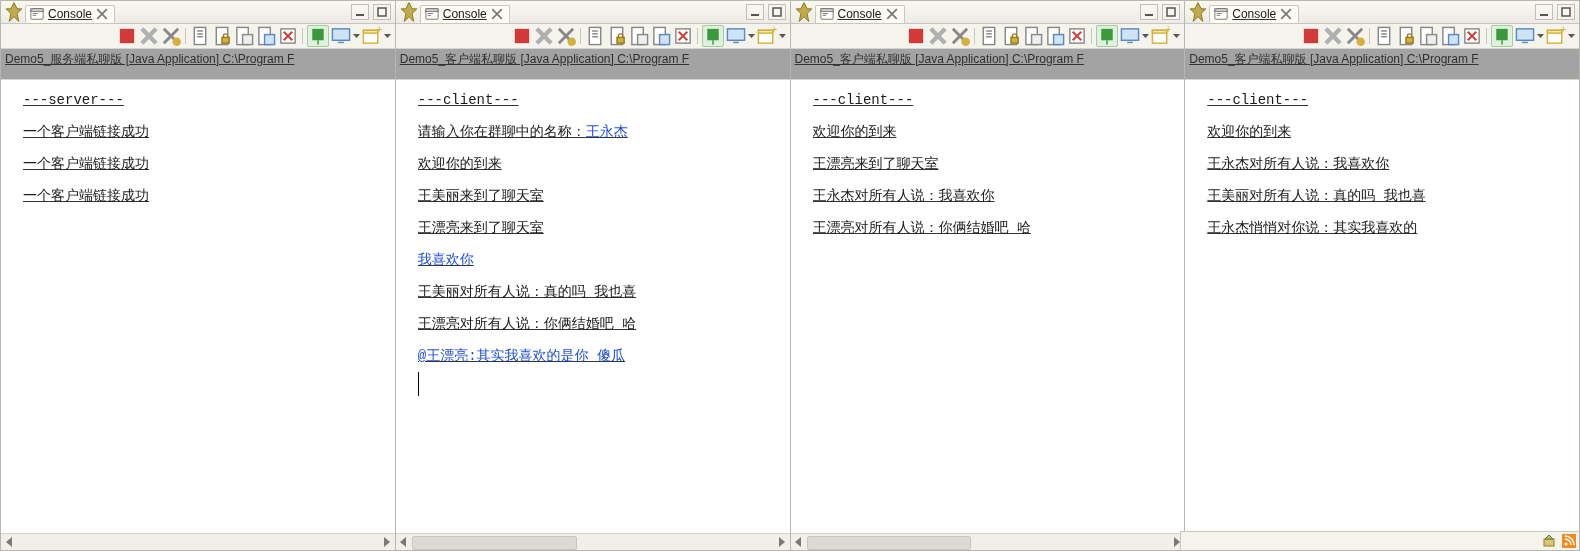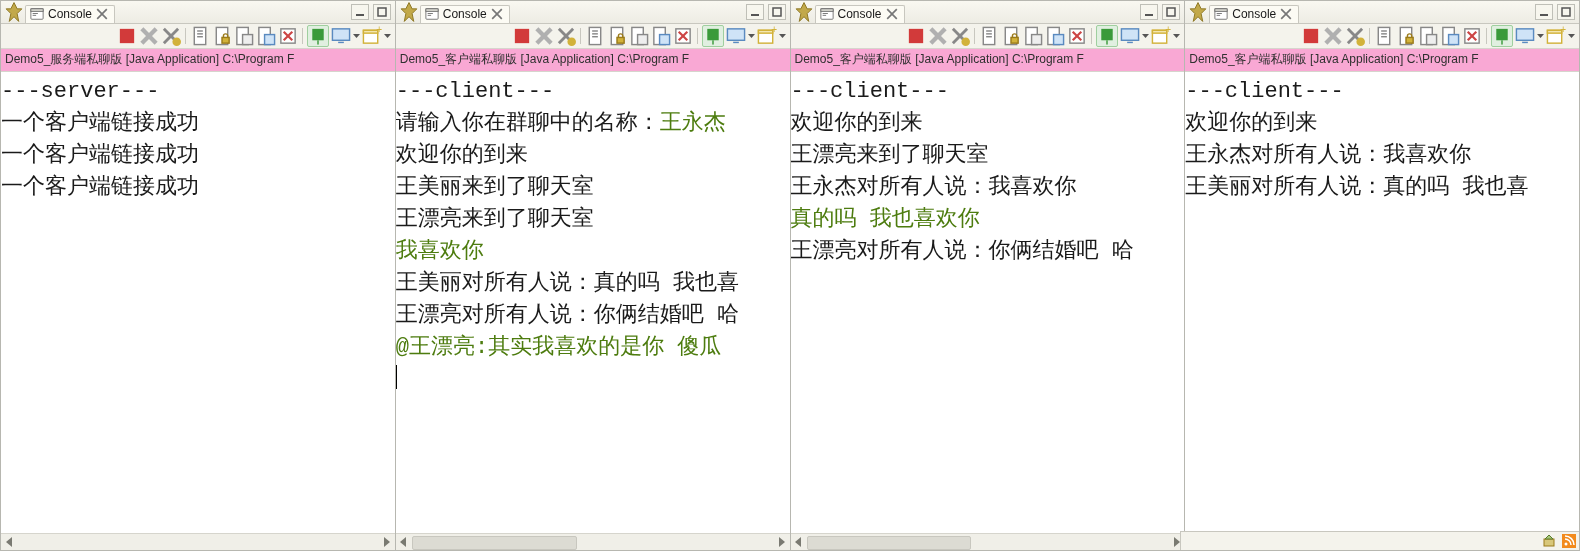--- a/index.html
+++ b/index.html
@@ -9,20 +9,21 @@
     font-family: Tahoma, "Segoe UI", sans-serif;
     font-size: 12px;
     color: #333;
     overflow: hidden;
   }
   .workspace {
     display: flex;
     width: 1580px;
     height: 551px;
     background: #f4f3ec;
+    text-decoration: underline;
   }
   .panel {
     flex: 1 1 0;
     min-width: 0;
     border: 1px solid #b7b7b0;
     background: #fefdf6;
     display: flex;
     flex-direction: column;
     position: relative;
     margin-right: -1px;
@@ -105,45 +106,45 @@
   .tsep {
     width: 1px; height: 16px; background: #c8c7bf; margin: 0 2px;
   }
   .drop {
     width:7px; display:flex; align-items:center; justify-content:center;
   }
   .drop svg { width:7px; height:4px; }
 
   
   .procline {
-    background: #f9a8d4;
+    background: #a3a3a3;
     color: #303030;
     font-size: 12px;
-    padding: 2px 4px 3px 4px;
+    padding: 2px 4px 11px 4px;
     border-bottom: 1px solid #d6d5cd;
     white-space: nowrap;
     overflow: hidden;
   }
 
   
   .body {
     flex: 1;
     background: #ffffff;
-    padding: 4px 6px 0 0;
+    padding: 4px 6px 0 22px;
     overflow: hidden;
     font-family: "Microsoft YaHei", "SimSun", "Courier New", monospace;
-    font-size: 22px;
+    font-size: 14px;
     line-height: 32px;
     color: #1a1a1a;
     white-space: pre;
     position: relative;
   }
   .row { white-space: pre; overflow: hidden; text-overflow: clip; }
   .black { color:#1a1a1a; }
-  .green { color:#4d7c0f; }
+  .green { color:#1d4ed8; }
   .caret {
     display:inline-block;
     width:1px; height:24px; background:#000; vertical-align:-4px;
   }
 
   
   .hscroll {
     height: 16px;
     background: #f0efe8;
     border-top: 1px solid #d6d5cd;
@@ -565,21 +566,21 @@
             <text x="10" y="5" font-size="7" fill="#d2b23a">+</text>
           </svg>
         </span>
         <span class="drop">
           <svg viewBox="0 0 7 4">
             <polygon points="0,0 7,0 3.5,4" fill="#555"></polygon>
           </svg>
         </span>
       </div>  
       <div class="procline">Demo5_客户端私聊版 [Java Application] C:\Program F</div>  
-      <div class="body"><div class="row black">---client---</div><div class="row black">欢迎你的到来</div><div class="row black">王漂亮来到了聊天室</div><div class="row black">王永杰对所有人说：我喜欢你</div><div class="row green">真的吗 我也喜欢你</div><div class="row black">王漂亮对所有人说：你俩结婚吧 哈</div></div>
+      <div class="body"><div class="row black">---client---</div><div class="row black">欢迎你的到来</div><div class="row black">王漂亮来到了聊天室</div><div class="row black">王永杰对所有人说：我喜欢你</div><div class="row black">王漂亮对所有人说：你俩结婚吧 哈</div></div>
       <div class="hscroll">
         <span class="harrow">
           <svg viewBox="0 0 7 10" width="7" height="10">
             <polygon points="6,0 6,10 0,5" fill="#7a7a72"></polygon>
           </svg>
         </span>
         <span class="htrack">
           <span class="hthumb"></span>
         </span>
         <span class="harrow">
@@ -704,21 +705,21 @@
             <text x="10" y="5" font-size="7" fill="#d2b23a">+</text>
           </svg>
         </span>
         <span class="drop">
           <svg viewBox="0 0 7 4">
             <polygon points="0,0 7,0 3.5,4" fill="#555"></polygon>
           </svg>
         </span>
       </div>  
       <div class="procline">Demo5_客户端私聊版 [Java Application] C:\Program F</div>  
-      <div class="body"><div class="row black">---client---</div><div class="row black">欢迎你的到来</div><div class="row black">王永杰对所有人说：我喜欢你</div><div class="row black">王美丽对所有人说：真的吗 我也喜</div></div>
+      <div class="body"><div class="row black">---client---</div><div class="row black">欢迎你的到来</div><div class="row black">王永杰对所有人说：我喜欢你</div><div class="row black">王美丽对所有人说：真的吗 我也喜</div><div class="row black">王永杰悄悄对你说：其实我喜欢的</div></div>
       <div class="hscroll">
         <span class="harrow">
           <svg viewBox="0 0 7 10" width="7" height="10">
             <polygon points="6,0 6,10 0,5" fill="#7a7a72"></polygon>
           </svg>
         </span>
         <span class="htrack">
           <span class="hthumb"></span>
         </span>
         <span class="harrow">

